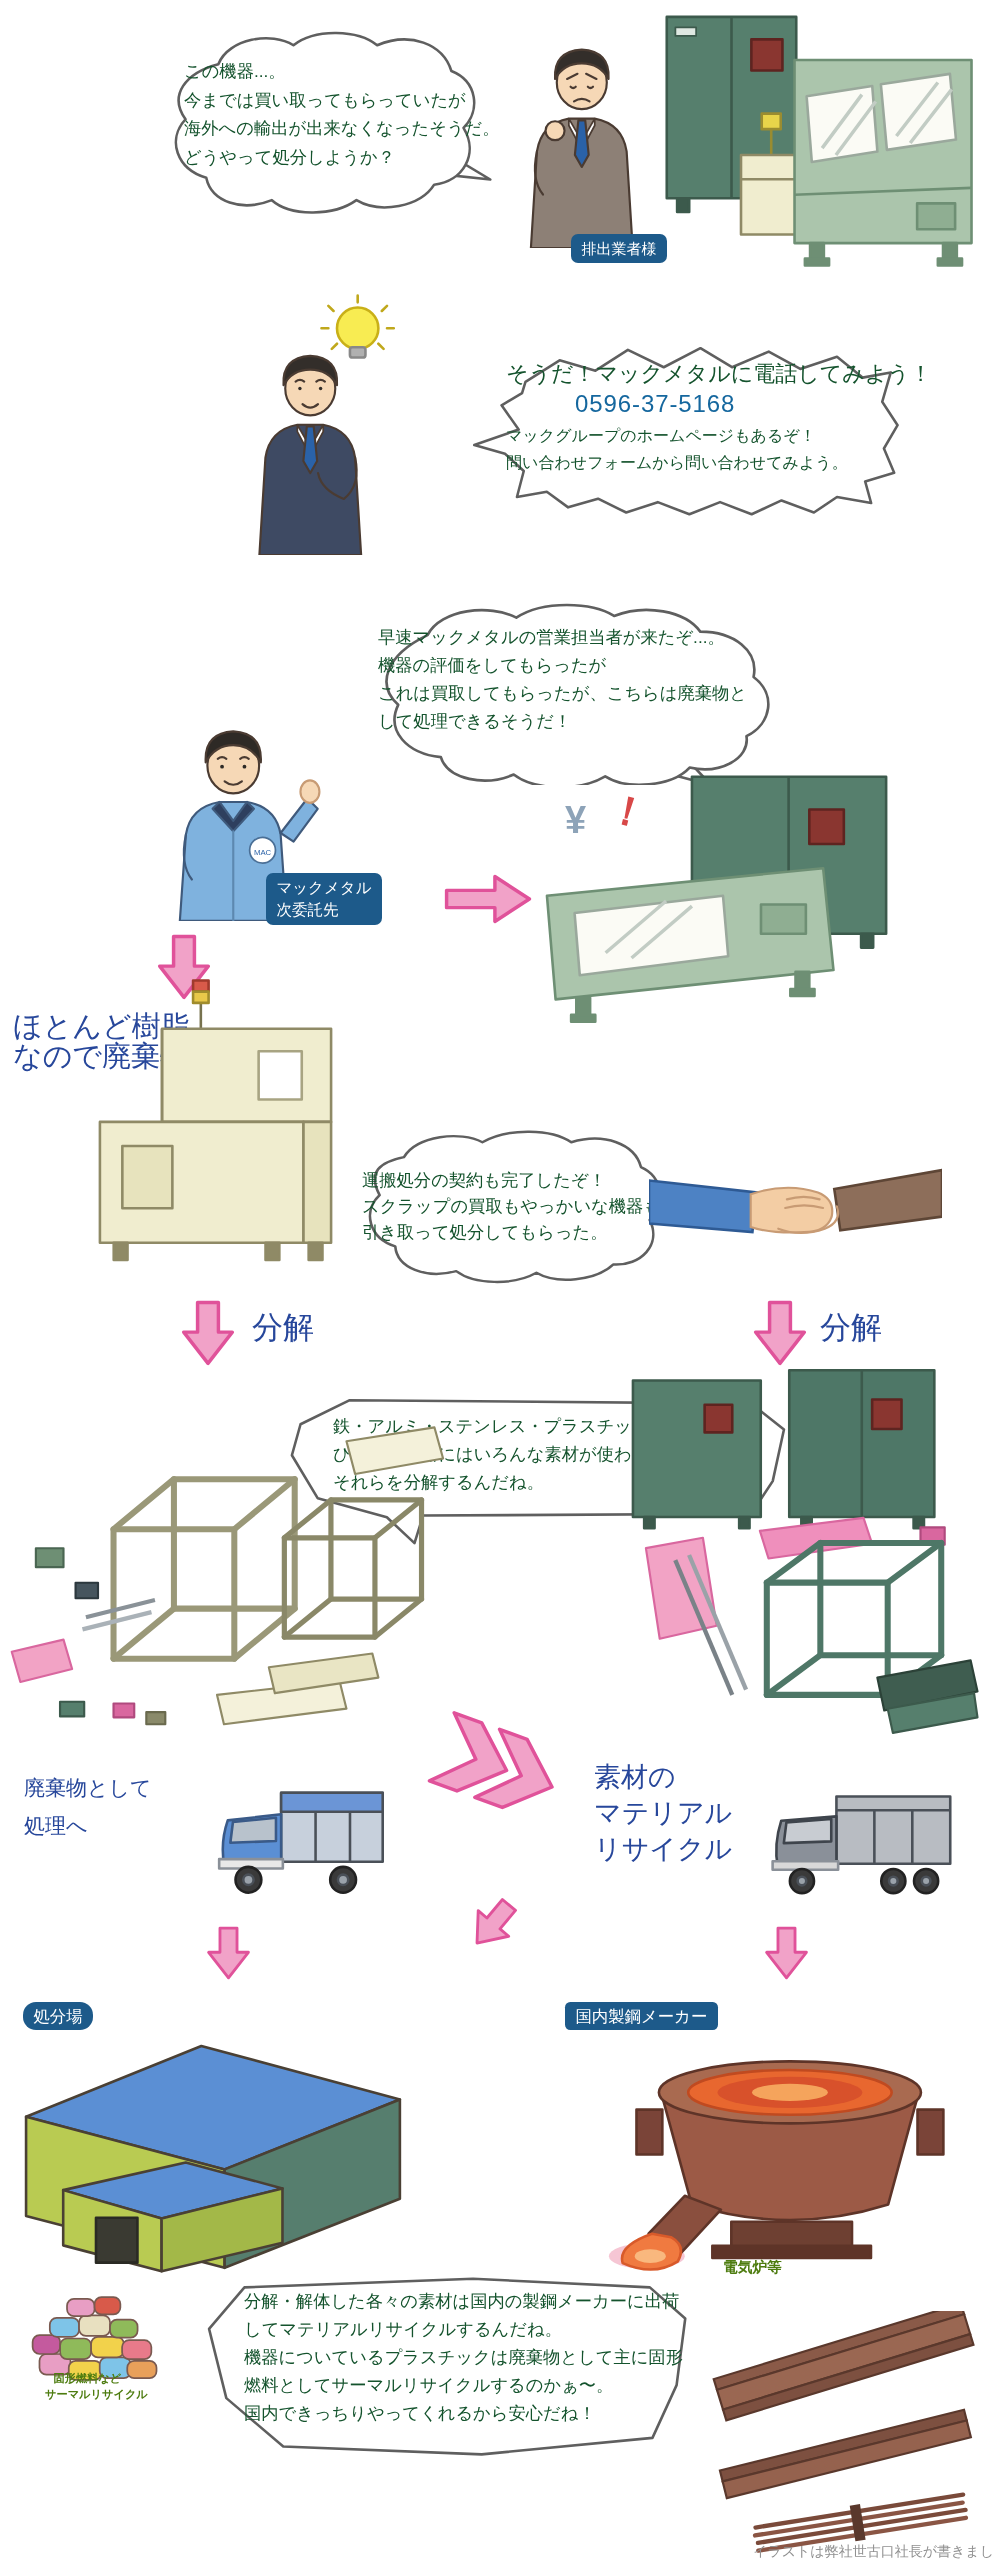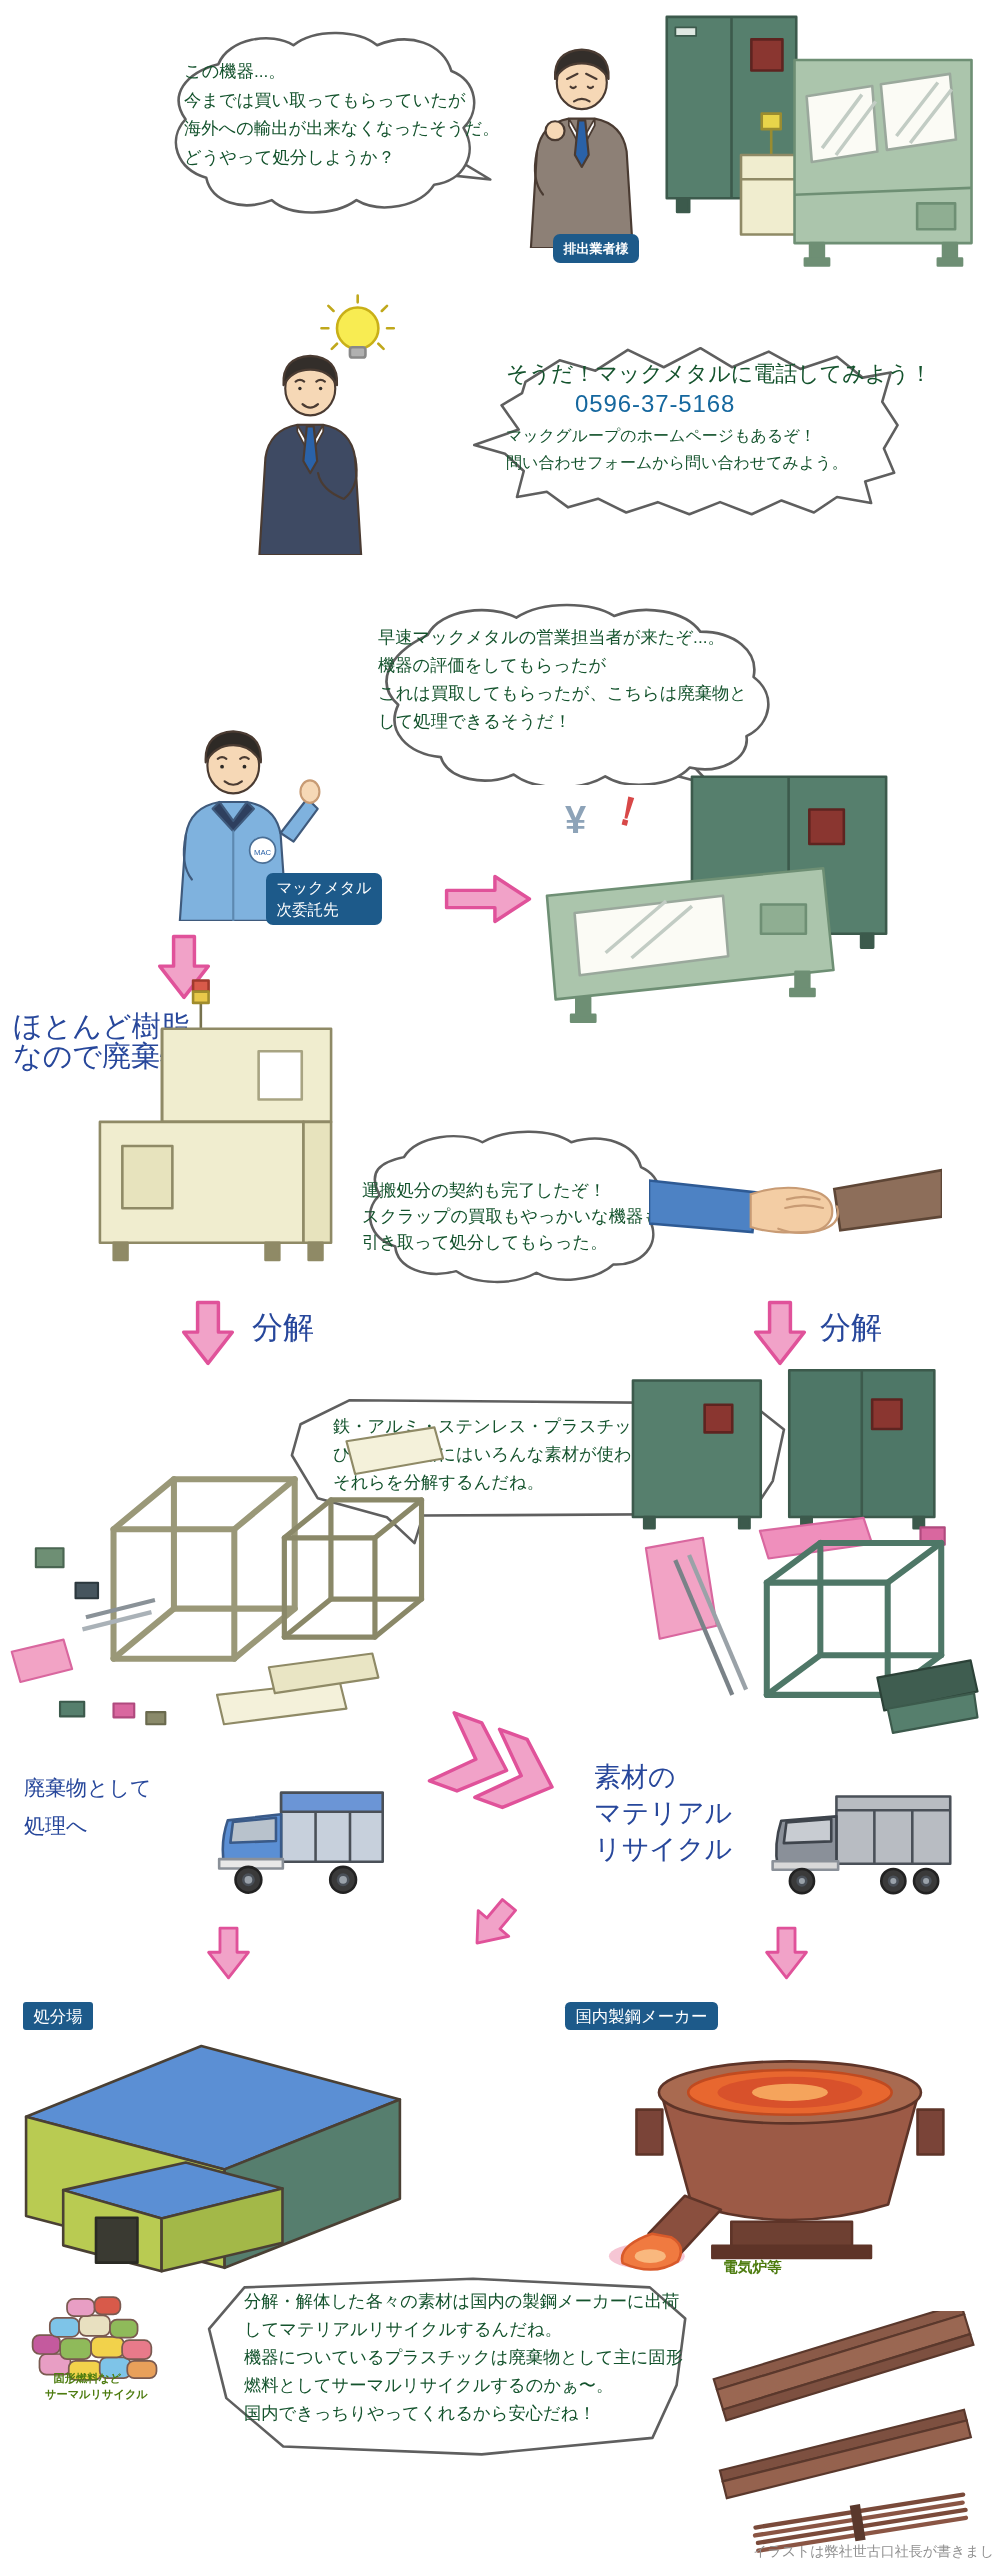--- a/index.html
+++ b/index.html
@@ -46,21 +46,21 @@
         <circle cx="58" cy="104" r="11" fill="#f6d8b6"></circle>
         <ellipse cx="89" cy="48" rx="29" ry="31" fill="#f6d8b6"></ellipse>
         <path d="M58,44 Q56,12 89,10 Q122,12 120,44 Q110,26 89,26 Q68,26 58,44 Z" fill="#332e2a"></path>
         <path d="M72,44 L84,38 M106,44 L94,38"></path>
         <path d="M76,53 Q79,56 82,53 M96,53 Q99,56 102,53"></path>
         <path d="M80,70 Q89,64 98,70"></path>
       </g>
     </svg>
   </div>
 
-  <div class="badge" style="left:553px;top:234px;font-size:13px;font-weight:bold;">排出業者様</div>
+  <div class="badge" style="left:571px;top:234px;font-size:15px;">排出業者様</div>
 
   <div class="abs illus" style="left:658px;top:10.4px;width:324px;height:259px;">
     <svg viewBox="0 0 375 300">
       <g stroke="#3c5a4c" stroke-width="3" stroke-linejoin="round">
         <rect x="10" y="8" width="150" height="210" fill="#567f6d"></rect>
         <line x1="85" y1="8" x2="85" y2="218"></line>
         <rect x="108" y="34" width="36" height="36" fill="#8a3630" stroke="#5e2420"></rect>
         <rect x="20" y="20" width="24" height="10" fill="#dfe8e2" stroke-width="2"></rect>
         <rect x="22" y="218" width="14" height="16" fill="#3c5a4c"></rect>
           <rect x="132" y="218" width="14" height="16" fill="#3c5a4c"></rect>
@@ -221,21 +221,21 @@
           <rect x="208" y="308" width="16" height="20" fill="#8f8a66"></rect>
           <rect x="258" y="308" width="16" height="20" fill="#8f8a66"></rect>
       </g>
     </svg>
   </div>
 
   <div class="bubble" style="left:343px;top:1129px;width:318px;height:157px;">
     <svg viewBox="0 0 365 190" preserveAspectRatio="none">
       <path d="M70,34 C85,8 135,2 160,16 C190,-2 240,0 262,16 C300,4 335,18 342,46 C368,58 370,92 352,110 C366,140 342,166 310,164 C290,184 245,188 222,174 C195,190 150,188 130,172 C95,182 62,168 60,142 C30,132 22,100 42,80 C28,52 42,40 70,34 Z" fill="#fff" stroke="#5f5f5f" stroke-width="3" stroke-linejoin="round"></path>
     </svg>
-    <div class="btxt" style="left:19px;top:48px;line-height:26px;">
+    <div class="btxt" style="left:19px;top:38px;line-height:26px;">
       <div>運搬処分の契約も完了したぞ！</div>
       <div>スクラップの買取もやっかいな機器も</div>
       <div>引き取って処分してもらった。</div>
     </div>
   </div>
 
   <div class="abs illus" style="left:649px;top:1144px;width:293px;height:128px;">
     <svg viewBox="0 0 340 148">
       <polygon points="0,42 125,56 120,102 0,92" fill="#4d82c4" stroke="#2e5a94" stroke-width="3"></polygon>
       <polygon points="340,30 215,52 222,100 340,84" fill="#8d6e5a" stroke="#5e4636" stroke-width="3"></polygon>
@@ -407,21 +407,21 @@
     <svg viewBox="0 0 62 76">
         <path d="M19,3 h24 v34 h16 L31,73 3,37 h16 Z" fill="#f1a2c8" stroke="#e0529a" stroke-width="4" stroke-linejoin="round"></path>
       </svg>
   </div>
   <div class="abs illus" style="left:763px;top:1926px;width:47px;height:54px;">
     <svg viewBox="0 0 62 76">
         <path d="M19,3 h24 v34 h16 L31,73 3,37 h16 Z" fill="#f1a2c8" stroke="#e0529a" stroke-width="4" stroke-linejoin="round"></path>
       </svg>
   </div>
 
-  <div class="badge" style="left:23px;top:2002px;border-radius:3px;padding:2.6px 10.4px;">処分場</div>
+  <div class="badge" style="left:23px;top:2002px;border-radius:13px;padding:2.6px 10.4px;">処分場</div>
   <div class="badge" style="left:565px;top:2002px;border-radius:5.2px;padding:2.6px 10.4px;">国内製鋼メーカー</div>
 
   <div class="abs illus" style="left:13px;top:2033px;width:406px;height:240px;">
     <svg viewBox="0 0 470 278">
       <g stroke="#4a4034" stroke-width="3" stroke-linejoin="round">
         <polygon points="15,97 218,15 448,77 245,158" fill="#5b8fd4"></polygon>
         <polygon points="15,97 245,158 245,272 15,212" fill="#b9cb52"></polygon>
         <polygon points="245,158 448,77 448,192 245,272" fill="#567e6e"></polygon>
         <polygon points="58,182 200,150 312,180 172,215" fill="#5b8fd4"></polygon>
         <polygon points="58,182 172,215 172,276 58,246" fill="#b9cb52"></polygon>

